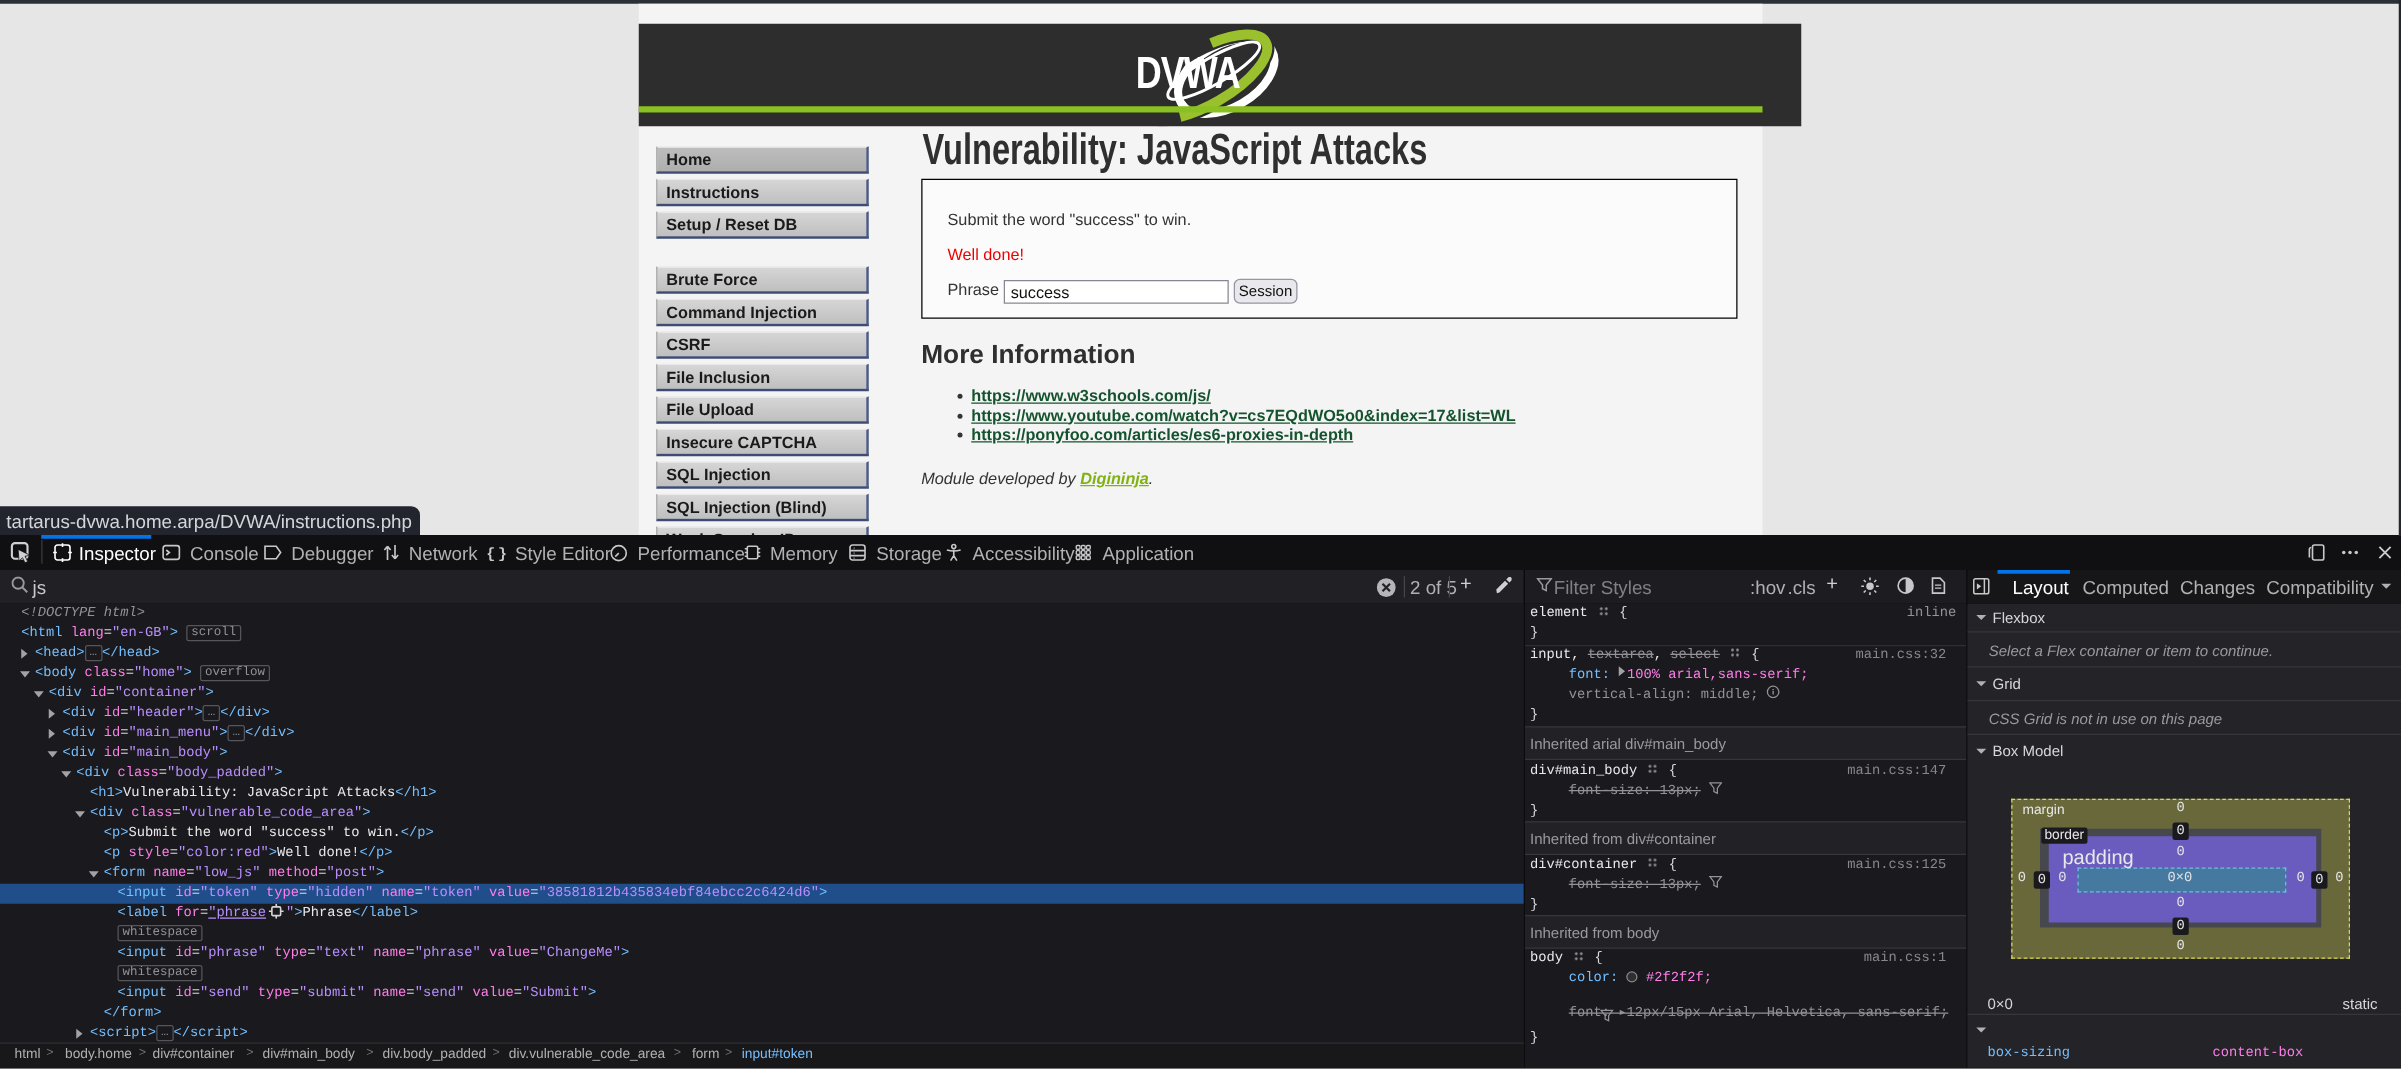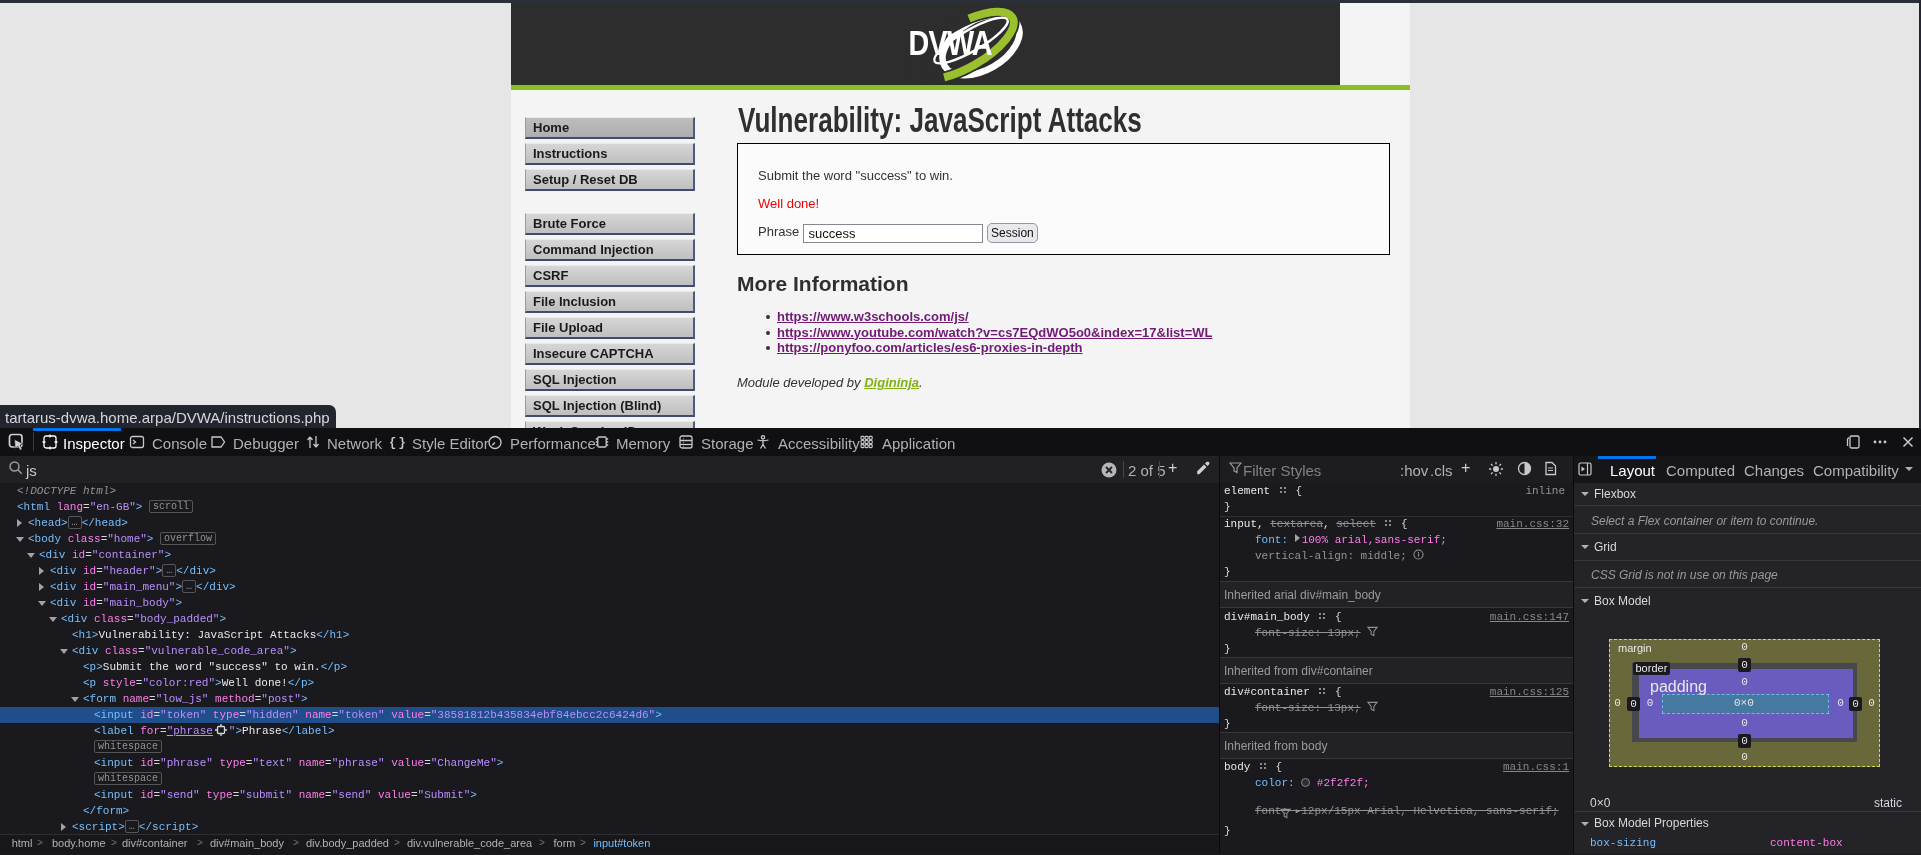--- a/index.html
+++ b/index.html
@@ -1,34 +1,34 @@
 <!DOCTYPE html>
 <html><head><meta charset="utf-8"><style>
 *{margin:0;padding:0;box-sizing:border-box}
 html,body{width:1921px;height:855px;overflow:hidden;background:#e6e6e6;
  font-family:"Liberation Sans",sans-serif;}
 .abs{position:absolute}
 #stage{position:relative;width:1921px;height:855px}
 
 #topstrip{left:0;top:0;width:1921px;height:3px;background:#2b2f38}
 #container{left:511px;top:3px;width:899px;height:425.5px;background:#f4f4f5}
-#hdr{left:0;top:0;width:829px;height:82px;background:#2d2d2d}
+#hdr{left:0;top:16px;width:930px;height:82px;background:#2d2d2d}
 #greenbar{left:0;top:82px;width:899px;height:5px;background:#8bc022}
 .mbtn{left:14px;width:170px;height:22px;background:linear-gradient(#d6d6d6,#bfbfbf);
  border-top:1px solid #e9e9e9;border-left:1px solid #9b9b9b;
  border-right:2px solid #4d5b83;border-bottom:2px solid #3e4c74;
  font-weight:bold;font-size:13px;color:#111;line-height:20px;padding-left:7px;color:#1a1a1a}
 .mbtn.sel{background:linear-gradient(#bdbdbd,#aeaeae)}
 
 #h1{left:227px;top:96.5px;font-weight:bold;font-size:35px;color:#2f2f2f;
  transform:scaleX(.745);transform-origin:0 0;white-space:pre;letter-spacing:0px}
 #vbox{left:226px;top:139.5px;width:653px;height:112px;background:#fbfbfc;border:1px solid #000}
 .ptxt{font-size:13px;color:#333;white-space:pre}
 #mi{left:226px;top:269px;font-weight:bold;font-size:21px;color:#2f2f2f;white-space:pre}
-.lnk{font-size:13px;font-weight:bold;color:#701a75;text-decoration:underline;white-space:pre}
+.lnk{font-size:13px;font-weight:bold;color:#14532d;text-decoration:underline;white-space:pre}
 .bullet{width:4px;height:4px;border-radius:50%;background:#333}
 #modline{left:226px;top:372px;font-size:13px;font-style:italic;color:#333;white-space:pre}
 #modline b{color:#80b214;text-decoration:underline}
 
 #phrin{left:292px;top:221px;width:180px;height:18.5px;background:#fff;border:1px solid #878791}
 #phrin span{position:absolute;left:4.5px;top:0.5px;font-size:13px;color:#111}
 #subbtn{left:475.5px;top:220px;width:51.9px;height:20.4px;background:#e9e9ed;
  border:1px solid #9595a3;border-radius:5px;font-size:12px;color:#101010;text-align:center;line-height:19px}
 
 #tooltip{left:0;top:404.5px;width:336px;height:23.5px;background:#22252e;border-top-right-radius:7px;}
@@ -58,21 +58,21 @@
  border-bottom:4px solid transparent;border-left:5px solid #a3a3a6;margin-top:4px}
 #bcrumb{left:0;top:406px;width:1219px;height:20px;background:#18181b;border-top:1px solid #2e2e33}
 .bc{position:absolute;top:3px;font-size:11px;color:#b1b1b3;white-space:pre}
 
 #rules{left:1220px;top:55px;width:353px;height:371px;background:#1a1a1e;overflow:hidden}
 .rrow{position:absolute;left:0;width:353px;height:16px;font-family:"Liberation Mono",monospace;
  font-size:11px;line-height:16px;white-space:pre;color:#d7d7db}
 .rhdr{position:absolute;left:0;width:353px;background:#222226;border-top:1px solid #36363b;
  border-bottom:1px solid #36363b;font-size:12px;color:#9a9a9e;line-height:25px;padding-left:4px}
 .strike{color:#939395;text-decoration:line-through}
-.rlink{position:absolute;right:4px;color:#87878b;text-decoration:underline}
+.rlink{position:absolute;right:16px;color:#87878b;}
 .pn{color:#75bfff}.pv{color:#ff7de9}
 .gicon{display:inline-block;width:8px;height:8px;margin:0 2px;
  background-image:radial-gradient(#8c8c90 1px,transparent 1.2px);background-size:4px 4px;vertical-align:0px}
 .funnel{display:inline-block;width:11px;height:11px;vertical-align:-1px}
 
 #lay{left:1574px;top:55px;width:347px;height:371px;background:#232328}
 .lhdr{position:absolute;left:0;width:347px;height:27px;border-bottom:1px solid #36363b;
  font-size:12px;color:#d7d7db;line-height:26px;padding-left:20px}
 .lmsg{position:absolute;left:17px;font-size:12px;font-style:italic;color:#9a9a9e;white-space:pre}
 .ltri{position:absolute;left:7px;width:0;height:0;border-left:4px solid transparent;
@@ -374,21 +374,20 @@
 <div class="z" style="left:263.2px;top:214.0px">0</div>
 <div class="zb" style="left:275.0px;top:213.5px">0</div>
 <div class="z" style="left:294.2px;top:214.0px">0</div>
 <div class="z" style="left:167.2px;top:234.0px">0</div>
 <div class="zb" style="left:164.0px;top:250.5px">0</div>
 <div class="z" style="left:167.2px;top:267.5px">0</div>
 <div class="z" style="left:160px;top:214px">0×0</div>
 <div class="z" style="left:16px;top:313px;font-family:'Liberation Sans',sans-serif;font-size:12px;color:#d7d7db">0×0</div>
 <div class="z" style="left:300px;top:313px;font-family:'Liberation Sans',sans-serif;font-size:12px;color:#d7d7db">static</div>
 <div style="position:absolute;left:0;top:328px;width:347px;height:1px;background:#36363b"></div>
-<div class="lhdr" style="top:329px;height:24px;line-height:23px;border-bottom:none">Box Model Properties</div>
 <div class="ltri" style="top:339px"></div>
 <div class="z" style="left:16px;top:354px;color:#75bfff">box-sizing</div>
 <div class="z" style="left:196px;top:354px;color:#ff7de9">content-box</div>
 </div>
         </div>
 </div>
     </div>
 <div class="abs" style="left:1919px;top:0;width:2px;height:429px;background:#23262e"></div>
 </div>
 </body></html>

